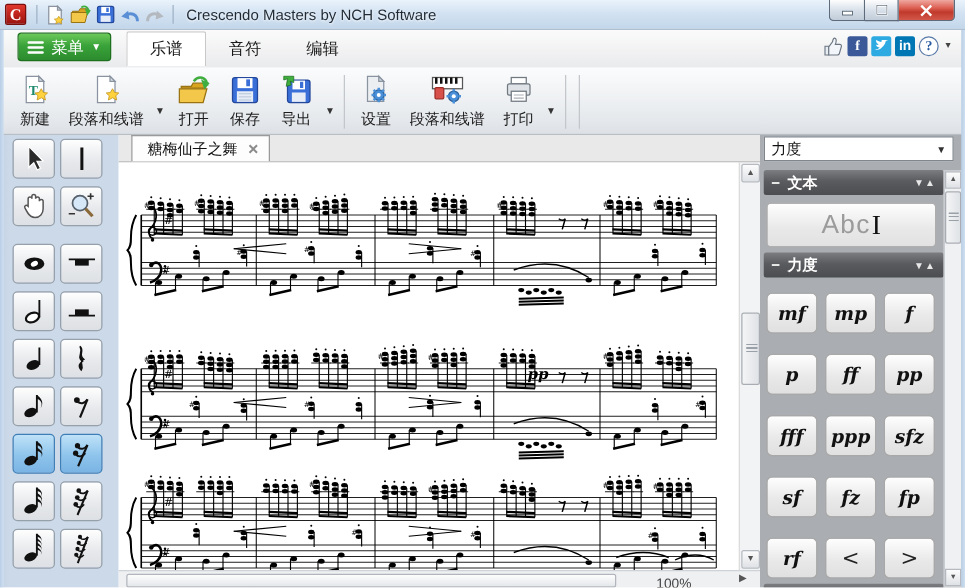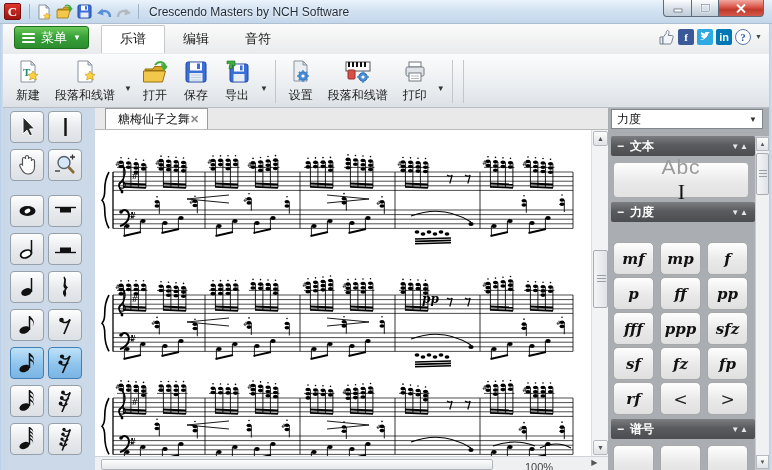--- a/index.html
+++ b/index.html
@@ -62,21 +62,21 @@
     background:linear-gradient(#fefefe,#e7e9ec 55%,#dde0e4);display:inline-flex;align-items:center;justify-content:center;
     margin:0 4px 6px 0;vertical-align:top;}
   .tool.sel{background:linear-gradient(#bfe2f8,#8ec4ec 55%,#7ab4e4);border-color:#3f7fb7;}
   .toolgap{height:8px;}
 
   
   .center{position:absolute;left:95px;top:108px;width:513px;height:362px;background:#fff;}
   .doctabs{position:absolute;left:0;top:0;width:513px;height:22px;background:#e9e9e9;
     border-bottom:1px solid #b9b9b9;display:flex;align-items:flex-end;}
   .doctab{height:21px;margin-left:10px;padding:0 8px 0 12px;background:#fdfdfd;border:1px solid #9a9a9a;border-bottom:none;
-    display:flex;align-items:center;gap:0;font-size:12px;color:#111;}
+    display:flex;align-items:center;gap:8px;font-size:12px;color:#111;}
   .doctab-close{color:#8b8b8b;font-size:11px;font-weight:bold;}
   .score-wrap{position:absolute;left:0;top:22px;width:496px;height:326px;background:#fff;overflow:hidden;}
   .pp-mark{position:absolute;font-family:"DejaVu Serif",serif;font-style:italic;font-weight:bold;
     font-size:12px;color:#000;}
   .vscroll{position:absolute;left:496px;top:22px;width:17px;height:326px;background:#f2f3f4;border-left:1px solid #dcdcdc;}
   .varrow{position:absolute;left:1px;width:15px;height:15px;background:linear-gradient(#fcfcfc,#dfe2e6);
     border:1px solid #b6bac0;border-radius:2px;color:#555;font-size:7px;line-height:13px;text-align:center;}
   .vthumb{position:absolute;left:1px;top:120px;width:15px;height:58px;background:linear-gradient(90deg,#f4f5f6,#dfe2e6);
     border:1px solid #a9adb3;border-radius:2px;}
   .grip{position:absolute;left:3px;top:50%;width:9px;height:8px;margin-top:-4px;
@@ -92,24 +92,24 @@
   .rightpanel{position:absolute;left:608px;top:108px;width:164px;height:362px;background:#aaadb1;}
   .palette-select{position:absolute;left:3px;top:1px;width:152px;height:20px;background:#fff;
     border:1px solid #7f868d;display:flex;align-items:center;font-size:12px;color:#111;padding-left:5px;}
   .palette-select .sel-caret{margin-left:auto;margin-right:5px;font-size:8px;color:#333;}
   .panelbody{position:absolute;left:0;top:24px;width:147px;height:338px;overflow:hidden;padding:0 0 0 3px;}
   .sechead{height:20px;margin-top:4px;background:linear-gradient(#7b7d80,#595b5e 45%,#4b4d50);
     border-radius:2px;display:flex;align-items:center;color:#fff;font-size:12px;font-weight:bold;padding:0 6px;}
   .sechead .minus{margin-right:6px;font-weight:bold;}
   .sechead .updown{margin-left:auto;font-size:8px;letter-spacing:1px;color:#e8e8e8;}
   .abc-button{margin:6px 4px 4px 2px;height:36px;width:136px;background:linear-gradient(#fefefe,#e8e8e8 60%,#e2e2e2);
-    border:1px solid #adadad;border-radius:4px;display:flex;align-items:center;justify-content:center;flex-direction:column;}
+    border:1px solid #adadad;border-radius:4px;display:flex;align-items:center;justify-content:center;}
   .abc-label{font-size:21px;color:#9b9b9b;letter-spacing:1px;}
   .ibeam{font-family:"Liberation Serif",serif;font-size:22px;color:#111;margin-left:1px;}
-  .dyn-grid{margin:20px 0 0 2px;display:grid;grid-template-columns:repeat(3,41px);grid-auto-rows:33px;gap:2px 6px;}
+  .dyn-grid{margin:12px 0 0 2px;display:grid;grid-template-columns:repeat(3,41px);grid-auto-rows:33px;gap:16px 6px;}
   .dynbtn{background:linear-gradient(#fefefe,#e9e9e9 55%,#e0e0e0);border:1px solid #a8a8a8;border-radius:5px;
     display:flex;align-items:center;justify-content:center;
     font-family:"DejaVu Serif",serif;font-style:italic;font-weight:bold;font-size:15px;color:#111;}
   .dynbtn.wedge{font-style:normal;font-weight:normal;font-size:17px;transform:none;color:#222;}
   .clef-row{margin:6px 0 0 2px;display:grid;grid-template-columns:repeat(3,41px);grid-auto-rows:33px;gap:6px;}
   .pscroll{position:absolute;right:2px;top:28px;width:15px;height:334px;background:#f0f1f2;border:1px solid #c9ccd0;}
   .parrow{position:absolute;left:0;width:13px;height:14px;background:linear-gradient(#fcfcfc,#dfe2e6);
     border:1px solid #b6bac0;color:#555;font-size:6px;line-height:12px;text-align:center;}
   .pthumb{position:absolute;left:0;top:16px;width:13px;height:42px;background:linear-gradient(90deg,#f4f5f6,#dfe2e6);
     border:1px solid #a9adb3;border-radius:2px;}
@@ -186,22 +186,22 @@
     <div class="menu-button">
       <span class="hamburger">
           <i></i>
           <i></i>
           <i></i>
         </span>
       <span>菜单</span>
       <span class="menu-caret">▼</span>
     </div>
     <div class="tab active"><span>乐谱</span></div>
+    <div class="tab"><span>音符</span></div>
     <div class="tab"><span>编辑</span></div>
-    <div class="tab"><span>音符</span></div>
     <div class="social">
       <svg width="17" height="16" viewBox="0 0 17 16">
         <path d="M2,8 h3 v7 h-3 z" fill="#e8edf3" stroke="#6b7683" stroke-width="0.9"></path>
         <path d="M5,8.5 l3,-4 c0.3,-1.5 0.4,-3 1.6,-3 c1.2,0 1.6,1.4 1.2,3.2 l-0.5,1.8 h3.5 c1,0 1.6,0.8 1.3,1.7 l-1.6,5.6 c-0.2,0.7 -0.8,1.2 -1.6,1.2 h-6.9 z" fill="#f2f5f9" stroke="#6b7683" stroke-width="0.9"></path>
       </svg>
       <div class="sicon fb">f</div>
       <div class="sicon tw">
         <svg width="11" height="9" viewBox="0 0 11 9">
           <path d="M0.5,8 C2.5,8 4,7.5 5.5,6 C8,3.8 8.5,2 8.5,1 L10.5,0.6 L8.8,0.2 L10,-0.8 L8.2,-0.3 C6.5,-1.5 5,-0.5 5.2,1.5 C3.5,1.5 2,0.8 1,-0.2 C0.5,1.5 1.5,3 3,3.6 C2,4 1.5,4 0.8,3.8 C1.2,5.2 2.5,5.8 3.8,5.9 C2.8,6.9 1.8,7.4 0.5,7.4 Z" fill="#fff"></path>
         </svg>

